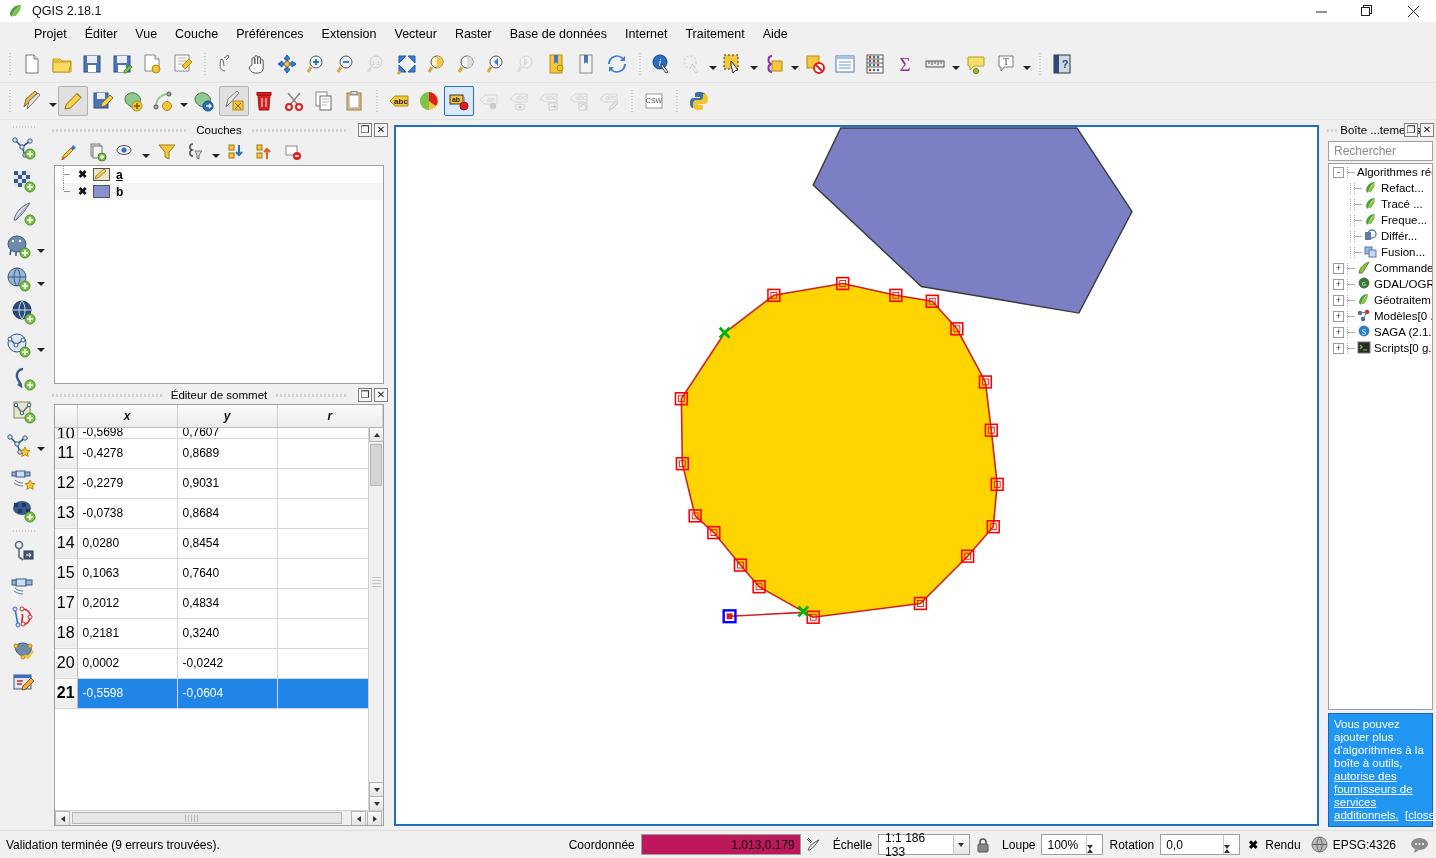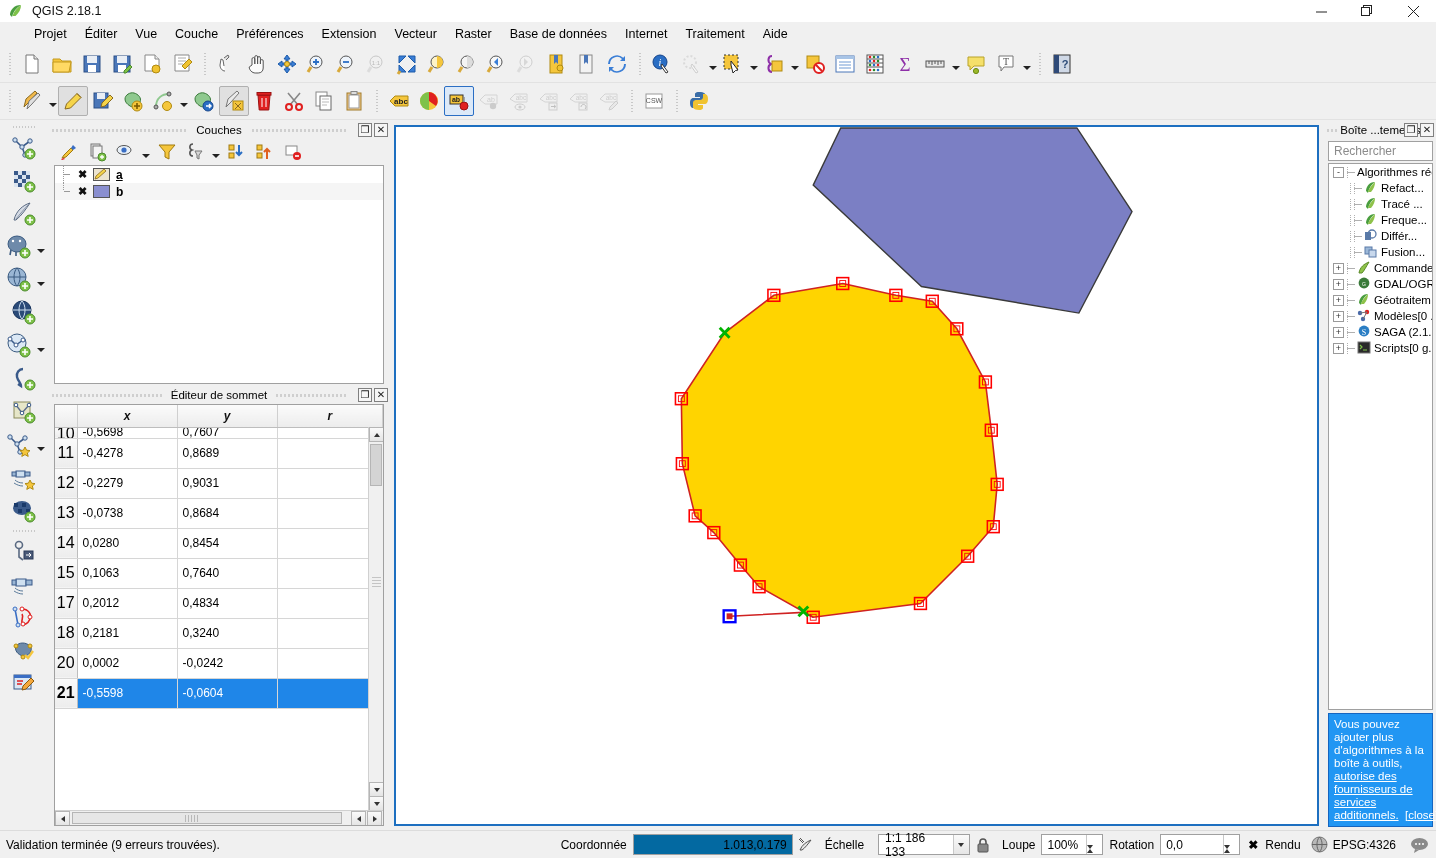--- a/index.html
+++ b/index.html
@@ -146,22 +146,22 @@
   #tipbox { margin:3px; background:#2196f3; border:1px solid #1565c0; color:#fff; font-size:11.5px; padding:4px 5px; line-height:13px; }
   #tipbox a { color:#fff; text-decoration:underline; }
 
   
   #statusbar {
     position:absolute; left:0; right:0; bottom:0; height:28px; background:#f0f0f0;
     display:flex; align-items:center; font-size:12px; border-top:1px solid #dcdcdc;
   }
   #statusbar .msg { padding-left:6px; flex:1; }
   #statusbar .lbl { padding:0 6px; white-space:nowrap; }
-  .sfield { background:#0369a1; border:1px solid #a0a0a0; height:21px; display:flex; align-items:center; padding:8px 5px; font-size:12px; }
-  .combo { background:#fff; border:1px solid #a0a0a0; height:21px; display:flex; align-items:center;margin-left:8px; }
+  .sfield { background:#be185d; border:1px solid #a0a0a0; height:21px; display:flex; align-items:center; padding:8px 5px; font-size:12px; }
+  .combo { background:#fff; border:1px solid #a0a0a0; height:21px; display:flex; align-items:center; }
   .combo .val { padding:0 6px; }
   .combo .btn { width:17px; height:19px; margin-left:auto; background:linear-gradient(to bottom,#fafafa,#e6e6e6); border-left:1px solid #c8c8c8;
                 display:flex; align-items:center; justify-content:center; }
   .spin { background:#fff; border:1px solid #a0a0a0; height:21px; display:flex; align-items:center; }
   .spin .val { padding:0 5px; flex:1; }
   .spin .arrows { width:16px; height:19px; display:flex; flex-direction:column; border-left:1px solid #c8c8c8; }
   .triup { width:0;height:0;border-left:3px solid transparent;border-right:3px solid transparent;border-bottom:4px solid #333; }
   .tridn { width:0;height:0;border-left:3px solid transparent;border-right:3px solid transparent;border-top:4px solid #333; }
   .trileft { width:0;height:0;border-top:3px solid transparent;border-bottom:3px solid transparent;border-right:4px solid #333; }
   .triright { width:0;height:0;border-top:3px solid transparent;border-bottom:3px solid transparent;border-left:4px solid #333; }

